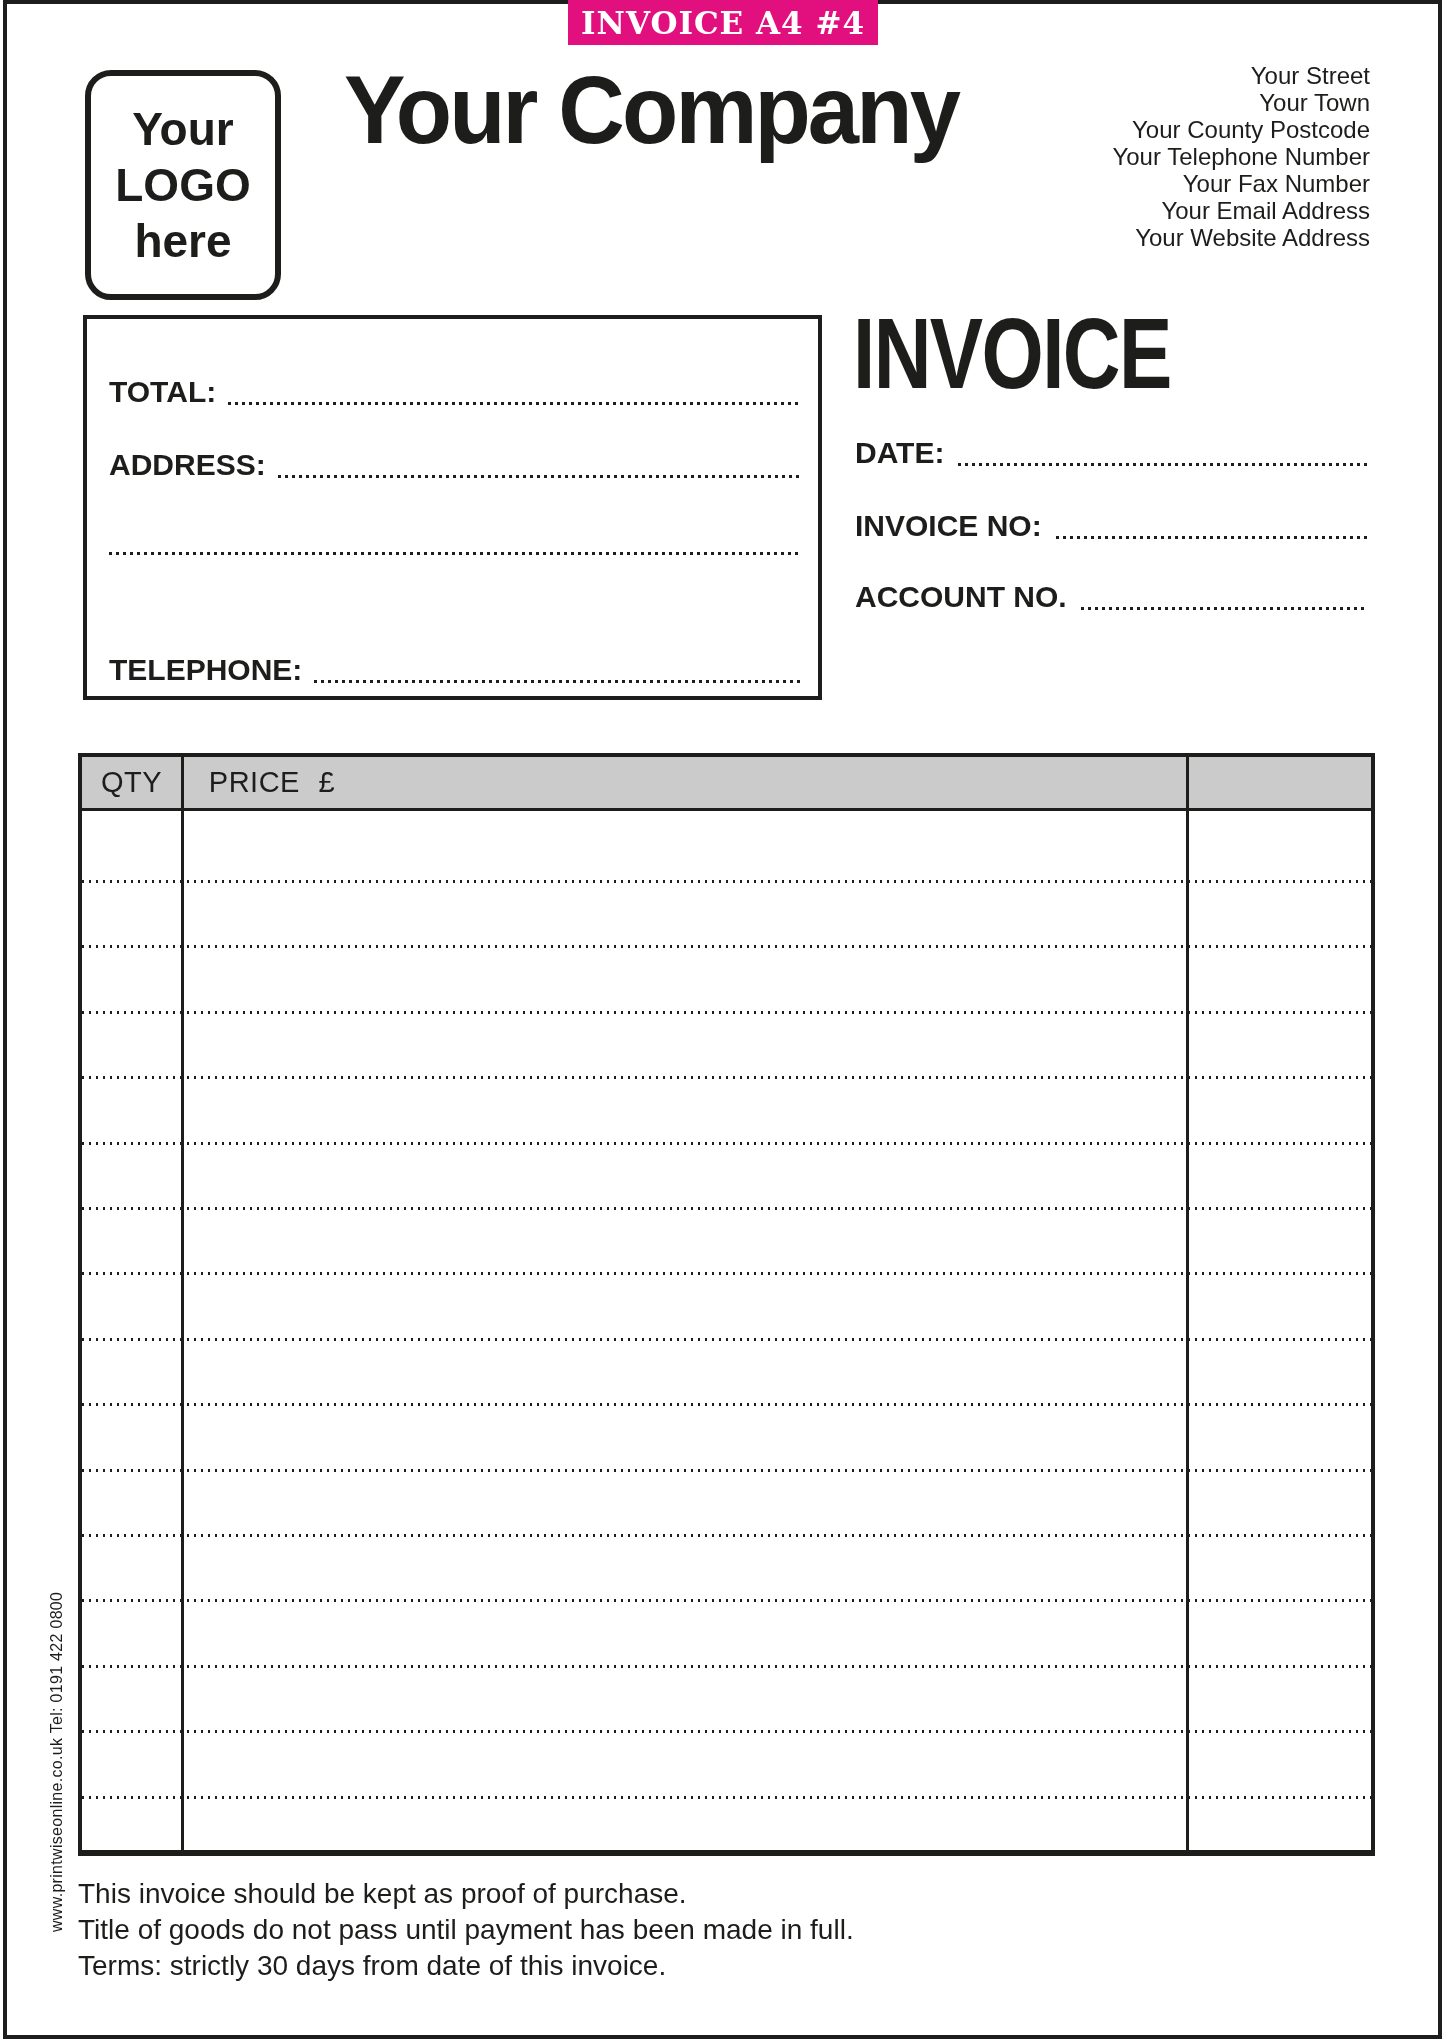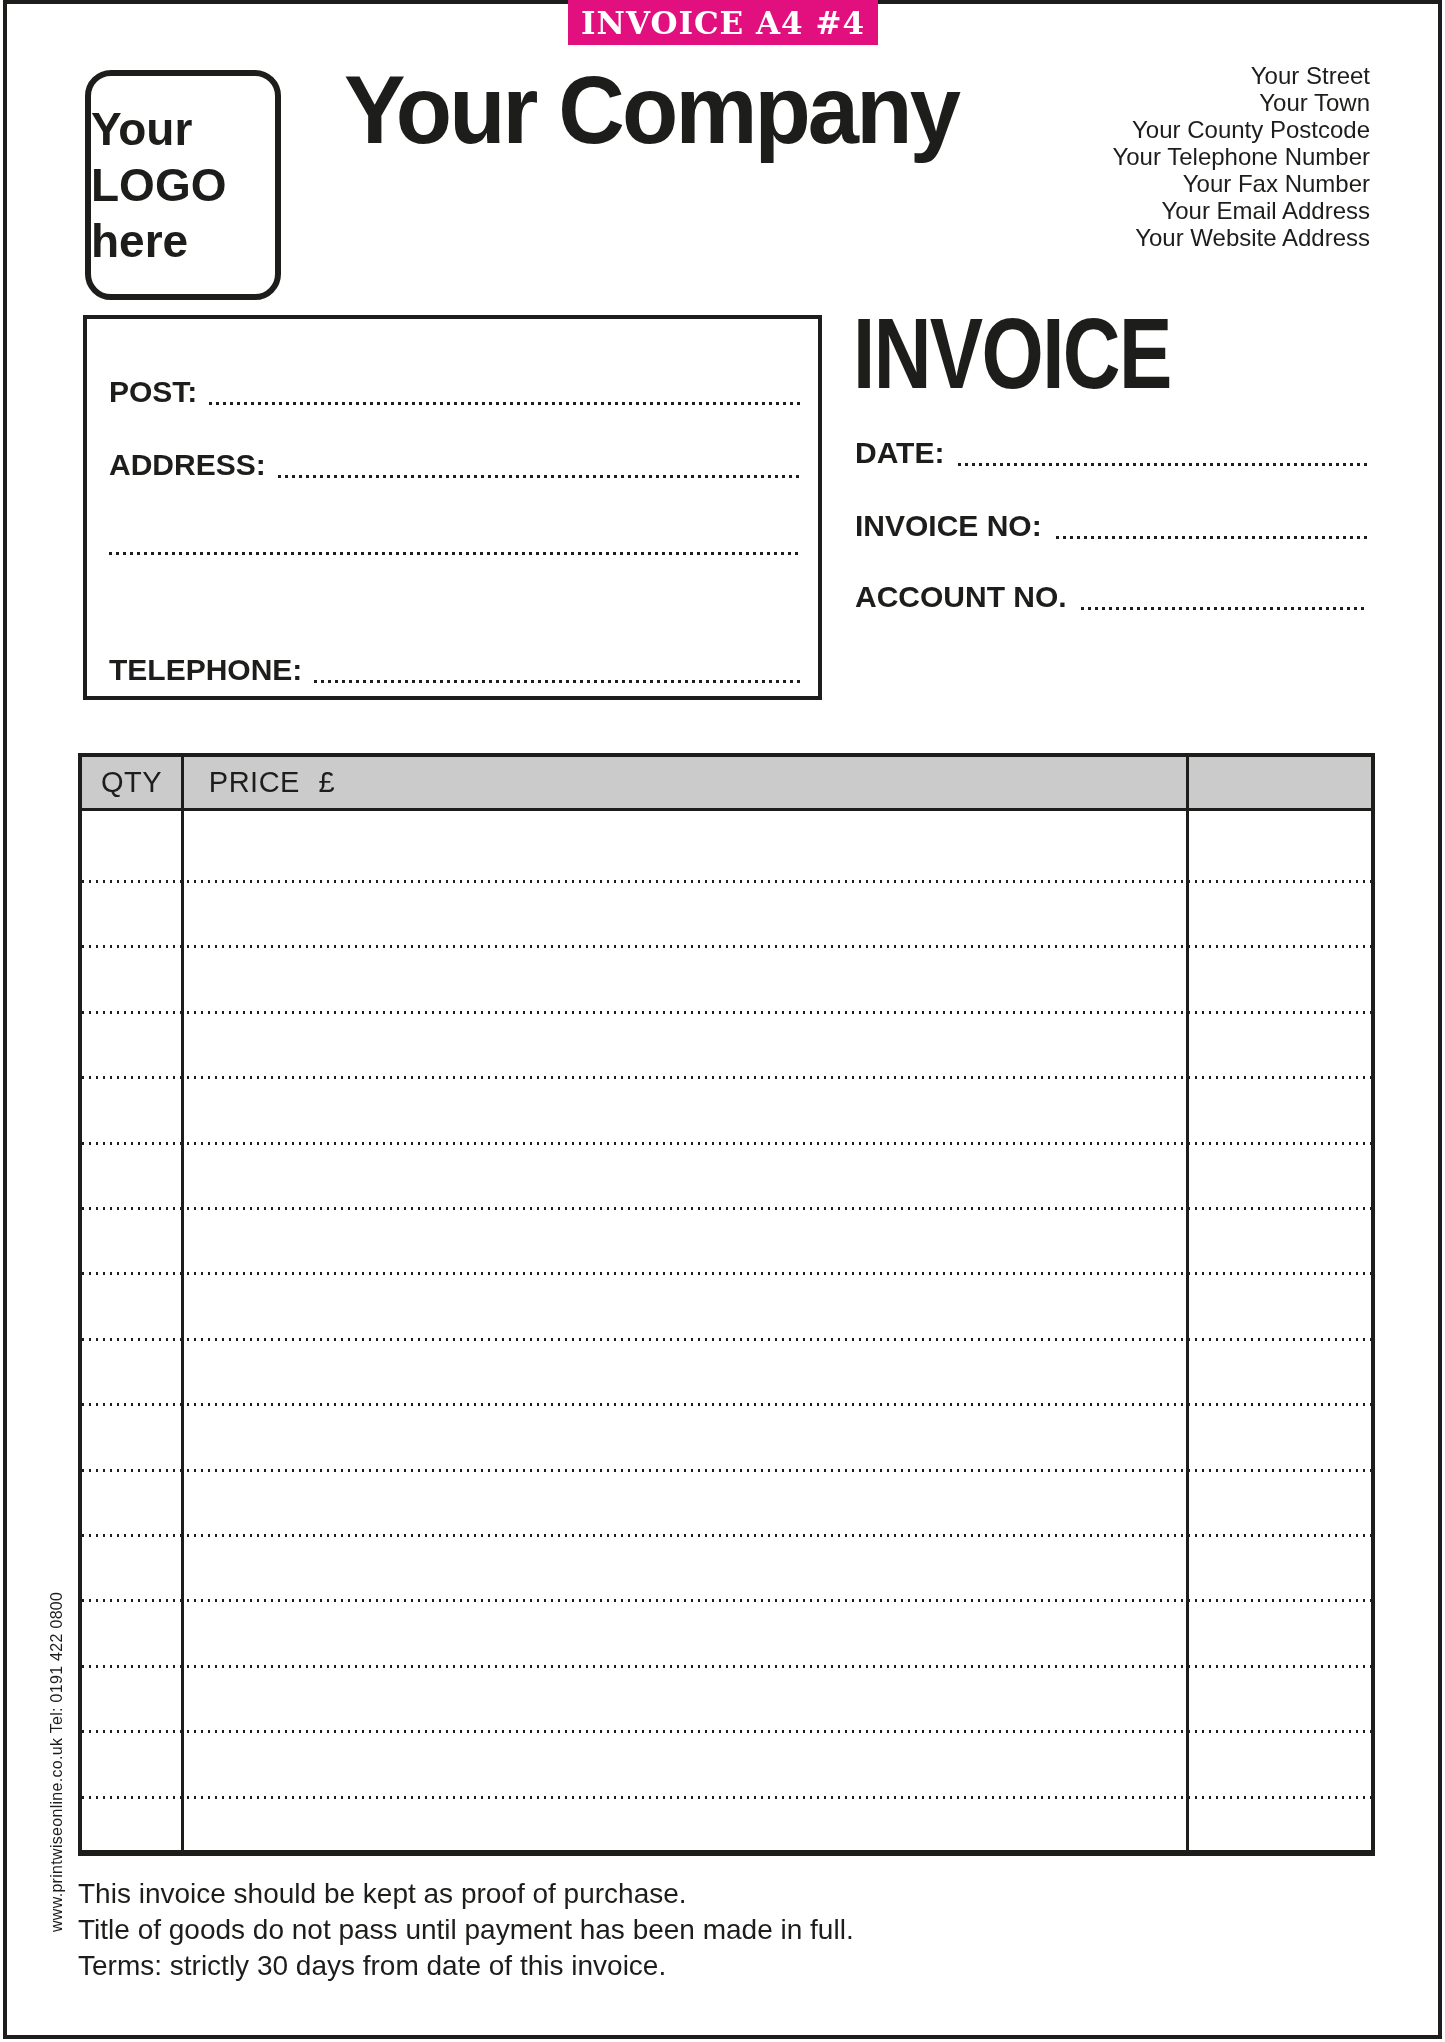--- a/index.html
+++ b/index.html
@@ -16,21 +16,21 @@
   
   .banner {
     position:absolute; left:568px; top:0; width:310px; height:45px;
     background:#e2107e; color:#ffffff; display:flex; align-items:center; justify-content:center;
     font-family:"DejaVu Serif", serif; font-weight:bold; font-size:31px; letter-spacing:1px;
   }
   
   .logo-box {
     position:absolute; left:85px; top:70px; width:196px; height:230px;
     border:6px solid #1d1d1b; border-radius:26px;
-    display:flex; flex-direction:column; align-items:flex-start; justify-content:center;
+    display:flex; flex-direction:column; align-items:center; justify-content:center;
     font-weight:bold; font-size:46px; line-height:56px; text-align:center;
   }
   
   .company-name {
     position:absolute; left:344px; top:55px; font-size:96px; font-weight:bold;
     letter-spacing:-3px; transform:scaleX(0.96); transform-origin:left top; white-space:nowrap;
   }
   .company-address {
     position:absolute; right:75px; top:62px; text-align:right;
     font-size:24px; line-height:27px;
@@ -131,21 +131,21 @@
     <div>Your Town</div>
     <div>Your County Postcode</div>
     <div>Your Telephone Number</div>
     <div>Your Fax Number</div>
     <div>Your Email Address</div>
     <div>Your Website Address</div>
   </div>
 
   <div class="customer-box">
     <div class="field-row row-name">
-      <span class="lbl">POST:</span>
+      <span class="lbl">TOTAL:</span>
       <span class="dotline"></span>
     </div>
     <div class="field-row row-address">
       <span class="lbl">ADDRESS:</span>
       <span class="dotline"></span>
     </div>
     <div class="field-row row-address2">
       <span class="dotline"></span>
     </div>
     <div class="field-row row-telephone">

